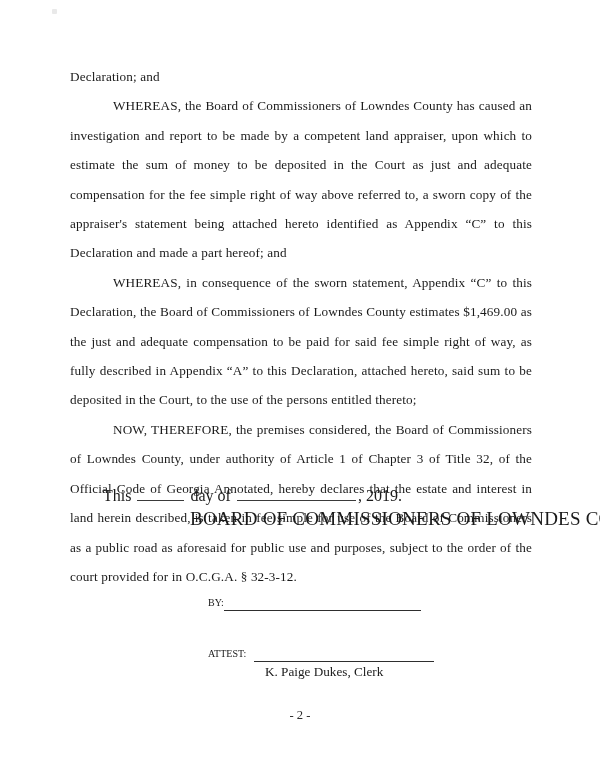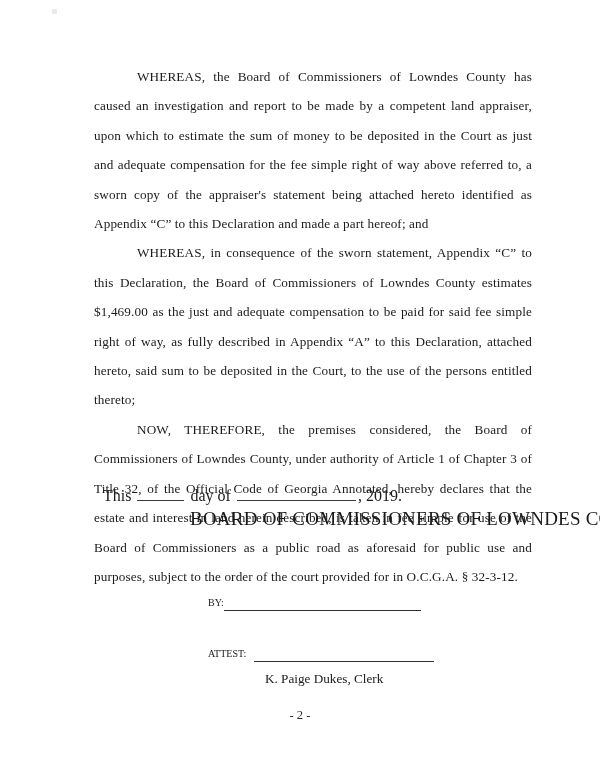--- a/index.html
+++ b/index.html
@@ -44,21 +44,20 @@
   p.para {
     margin: 0;
     font-size: 13.2px;
     line-height: 29.4px;
     text-align: justify;
     text-justify: inter-word;
     letter-spacing: 0.01em;
   }
   p.para.indent {
     text-indent: 43px;
-    margin-left: 24px;
   }
   p.para.noindent {
     text-indent: 0;
   }
 
   .date-line {
     position: absolute;
     left: 103px;
     top: 485px;
     font-size: 16px;
@@ -113,40 +112,41 @@
   }
   .sig-rule.by { width: 197px; margin-left: 0px; }
   .sig-rule.attest { width: 180px; margin-left: 8px; }
 
   .sig-name {
     font-size: 13.2px;
     line-height: 18px;
     white-space: nowrap;
   }
   .sig-name.by { margin-left: 28px; margin-top: 1px; }
-  .sig-name.attest { margin-left: 57px; margin-top: 8px; font-family: Liberation Serif, serif; }
+  .sig-name.attest { margin-left: 57px; margin-top: 1px; font-family: Liberation Serif, serif; }
 
   .page-number {
     position: absolute;
     left: 0;
     right: 0;
     top: 708px;
     text-align: center;
     font-size: 12.6px;
     color: #2b2b2b;
   }
 </style>
 </head>
 <body>
 
 <div class="page">
 
   <div class="scan-speck"></div>
 
   <div class="body-block">
+    <p class="para noindent">Declaration; and</p>
     <p class="para indent">WHEREAS, the Board of Commissioners of Lowndes County has caused an investigation and report to be made by a competent land appraiser, upon which to estimate the sum of money to be deposited in the Court as just and adequate compensation for the fee simple right of way above referred to, a sworn copy of the appraiser's statement being attached hereto identified as Appendix “C” to this Declaration and made a part hereof; and</p>
     <p class="para indent">WHEREAS, in consequence of the sworn statement, Appendix “C” to this Declaration, the Board of Commissioners of Lowndes County estimates $1,469.00 as the just and adequate compensation to be paid for said fee simple right of way, as fully described in Appendix “A” to this Declaration, attached hereto, said sum to be deposited in the Court, to the use of the persons entitled thereto;</p>
     <p class="para indent">NOW, THEREFORE, the premises considered, the Board of Commissioners of Lowndes County, under authority of Article 1 of Chapter 3 of Title 32, of the Official Code of Georgia Annotated, hereby declares that the estate and interest in land herein described, is taken in fee simple for use of the Board of Commissioners as a public road as aforesaid for public use and purposes, subject to the order of the court provided for in O.C.G.A. § 32-3-12.</p>
   </div>
 
   <div class="date-line">
     <span>This</span>
     <span class="blank short"></span>
     <span>day of</span>
     <span class="blank long"></span><span>, 2019.</span>

